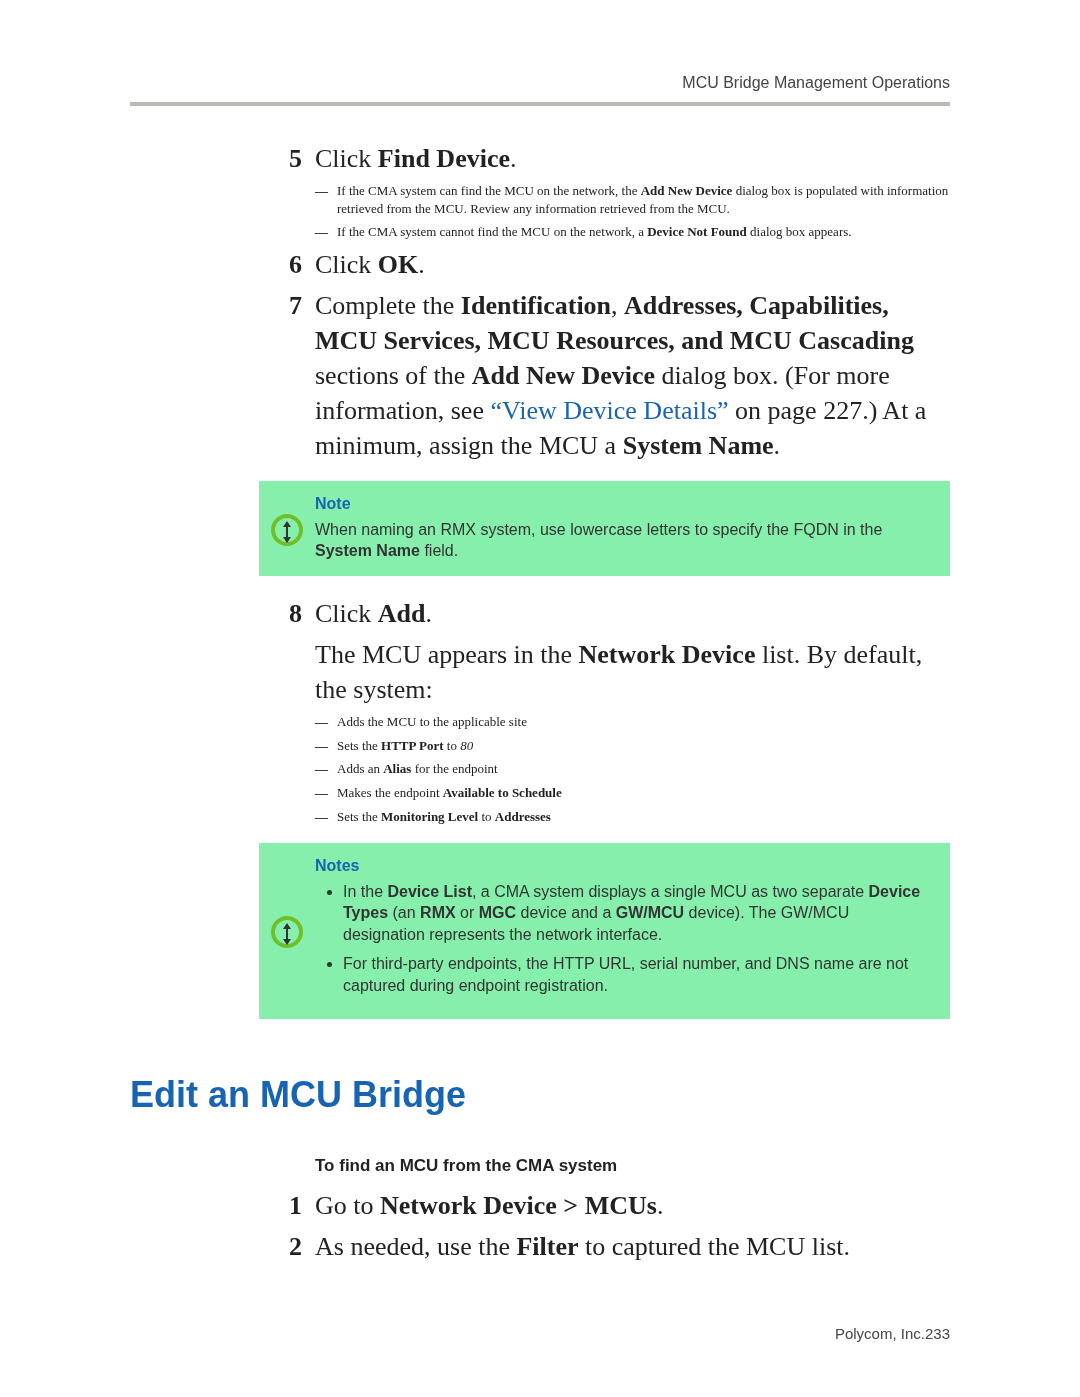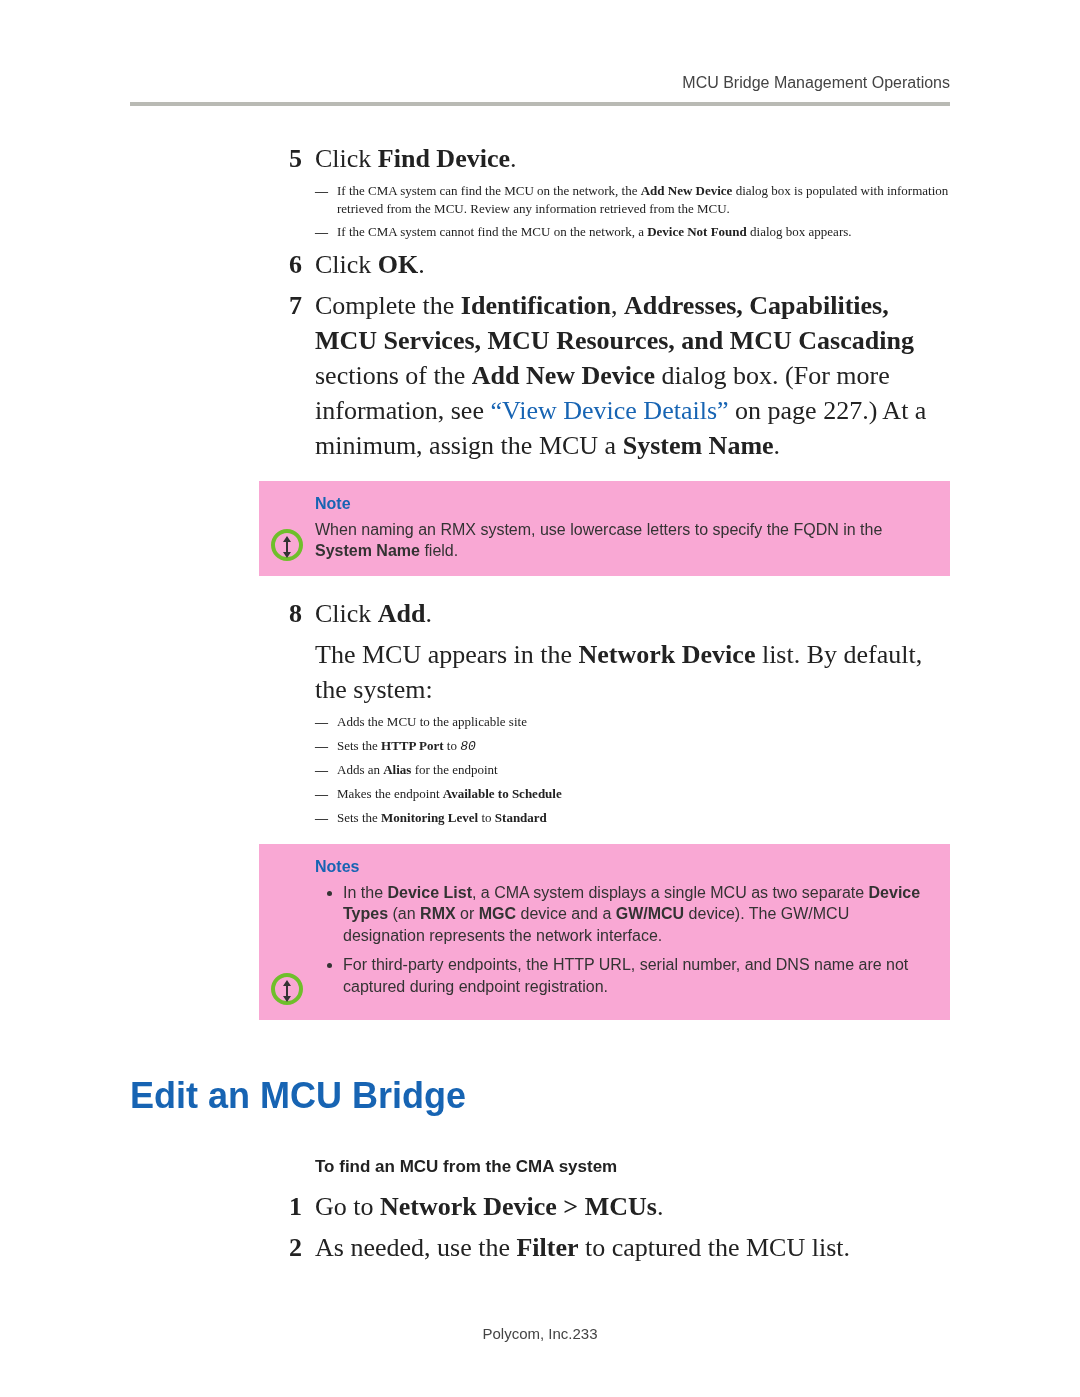--- a/index.html
+++ b/index.html
@@ -52,22 +52,22 @@
     display: inline-block;
     width: 22px;
     margin-left: -22px;
     font-weight: bold;
   }
   .xref {
     color: #1764b3;
   }
   .note-block {
     display: flex;
-    align-items: flex-end;
-    background: #f9a8d4;
+    align-items: center;
+    background: #86efac;
     margin: 18px 0 20px -56px;
     padding: 12px 18px 14px 0;
   }
   .note-icon {
     flex: 0 0 56px;
     display: flex;
     align-items: flex-start;
     justify-content: center;
     padding-top: 4px;
   }
@@ -101,26 +101,26 @@
     font-weight: bold;
     font-size: 17px;
     margin-bottom: 12px;
   }
   .footer {
     position: absolute;
     left: 130px;
     right: 130px;
     bottom: 55px;
     display: flex;
-    justify-content: center;
+    justify-content: flex-end;
     font-family: Arial, Helvetica, sans-serif;
     font-size: 15px;
     color: #444;
   }
-  .italic { font-style: italic; font-family: Liberation Mono, monospace; }
+  .italic { font-style: italic; }
 </style>
 </head>
 <body>
 
 <div class="page">
 
   <div class="header">MCU Bridge Management Operations</div>
   <hr class="hr">
 
   <div class="content">
@@ -161,21 +161,21 @@
       <span class="step-num">8</span><span>Click </span><b>Add</b><span>.</span>
     </div>
     <div class="step">
       <span>The MCU appears in the </span><b>Network Device</b><span> list. By default, the system:</span>
     </div>
 
     <div class="sub"><span class="dash">—</span><span>Adds the MCU to the applicable site</span></div>
     <div class="sub"><span class="dash">—</span><span>Sets the </span><b>HTTP Port</b><span> to </span><span class="italic">80</span></div>
     <div class="sub"><span class="dash">—</span><span>Adds an </span><b>Alias</b><span> for the endpoint</span></div>
     <div class="sub"><span class="dash">—</span><span>Makes the endpoint </span><b>Available to Schedule</b></div>
-    <div class="sub"><span class="dash">—</span><span>Sets the </span><b>Monitoring Level</b><span> to </span><b>Standard</b></div>
+    <div class="sub"><span class="dash">—</span><span>Sets the </span><b>Monitoring Level</b><span> to </span><b>Addresses</b></div>
 
     <div class="note-block">
       <div class="note-icon">
         <svg width="34" height="34" viewBox="0 0 34 34">
           <circle cx="17" cy="17" r="14" fill="none" stroke="#6fbf2b" stroke-width="4"></circle>
           <path d="M17 8 l-4 6 h3 v10 l-3 0 4 6 4-6 h-3 v-10 h3 z" fill="#333"></path>
         </svg>
       </div>
       <div class="note-body">
         <div class="note-title">Notes</div>

